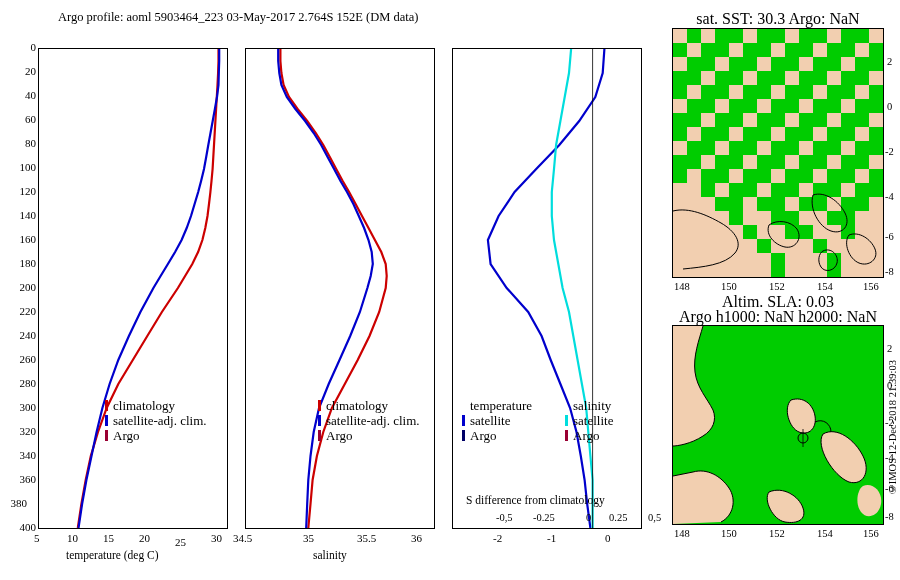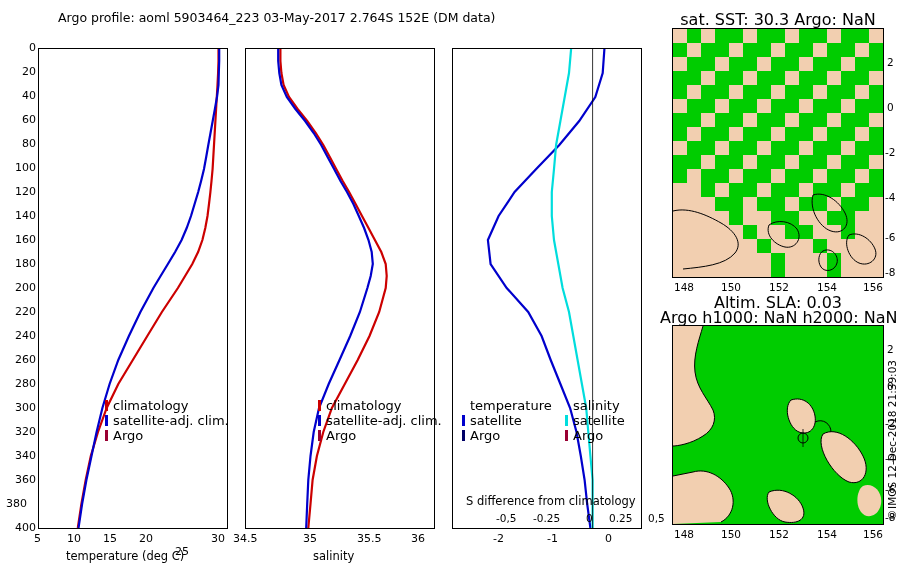--- a/index.html
+++ b/index.html
@@ -1,17 +1,17 @@
 <!DOCTYPE html>
 <html><head>
 <meta charset="utf-8">
 <style>
   html,body{margin:0;padding:0;}
   body{width:900px;height:580px;background:#ffffff;font-family:"DejaVu Sans",sans-serif;overflow:hidden;position:relative;}
-  .root{position:relative;width:900px;height:421px;}
+  .root{position:relative;width:900px;height:421px;font-family:Liberation Serif, serif;}
   .abs{position:absolute;}
   .ttl{font-size:12.5px;color:#000;white-space:nowrap;}
   .axlab{font-size:11.5px;color:#000;}
   .tick{font-size:11px;color:#000;}
   .smtick{font-size:10.5px;color:#000;}
   .panel{position:absolute;border:1px solid #000;background:#fff;box-sizing:border-box;}
   .mapborder{position:absolute;border:1px solid #000;box-sizing:border-box;overflow:hidden;}
   .legbox{position:absolute;font-size:13px;color:#000;white-space:nowrap;}
   .legrow{display:flex;align-items:center;height:15px;}
   .legbar{display:inline-block;width:3px;height:11px;margin-right:5px;}
@@ -71,21 +71,21 @@
     <div class="tick abs" style="right:0;top:425px;">360</div>
     <div class="tick abs" style="right:9px;top:449px;">380</div>
     <div class="tick abs" style="right:0;top:473px;">400</div>
   </div>
 
   <div class="abs" style="left:38px;top:532px;width:190px;">
     <div class="tick abs" style="left:-4px;top:0;">5</div>
     <div class="tick abs" style="left:29px;top:0;">10</div>
     <div class="tick abs" style="left:65px;top:0;">15</div>
     <div class="tick abs" style="left:101px;top:0;">20</div>
-    <div class="tick abs" style="left:137px;top:13px;">25</div>
+    <div class="tick abs" style="left:137px;top:4px;">25</div>
     <div class="tick abs" style="left:173px;top:0;">30</div>
   </div>
   <div class="abs axlab" style="left:66px;top:549px;">temperature (deg C)</div>
 
   <div class="legbox" style="left:105px;top:398px;">
     <div class="legrow">
       <span class="legbar" style="background:#cc0000;"></span>
       <span class="legtxt">climatology</span>
     </div>
     <div class="legrow">

